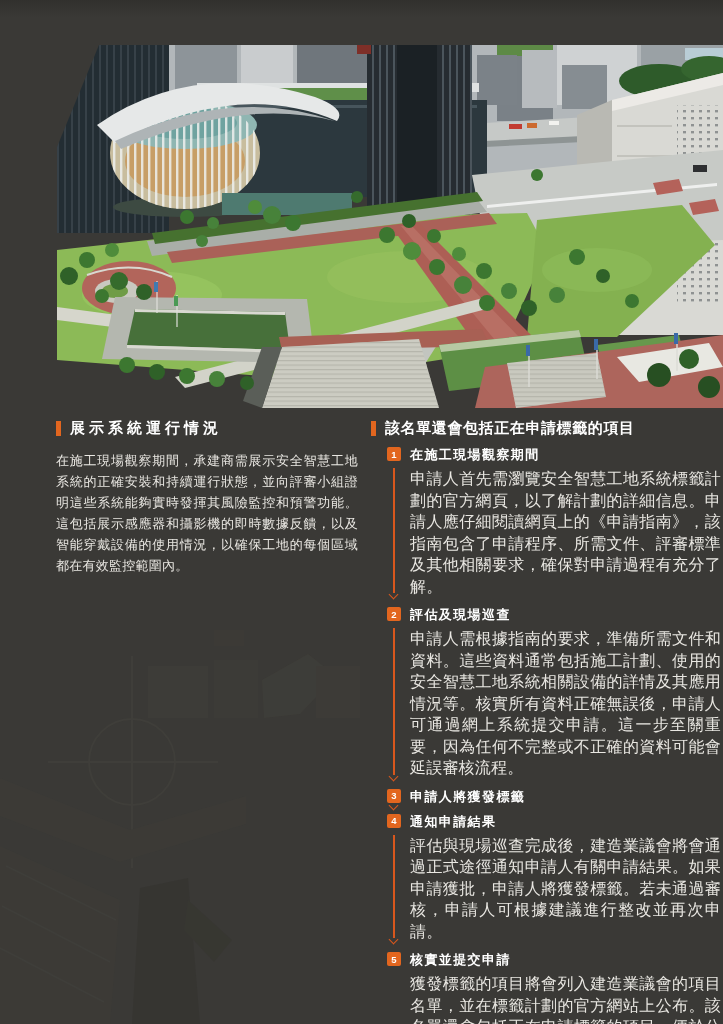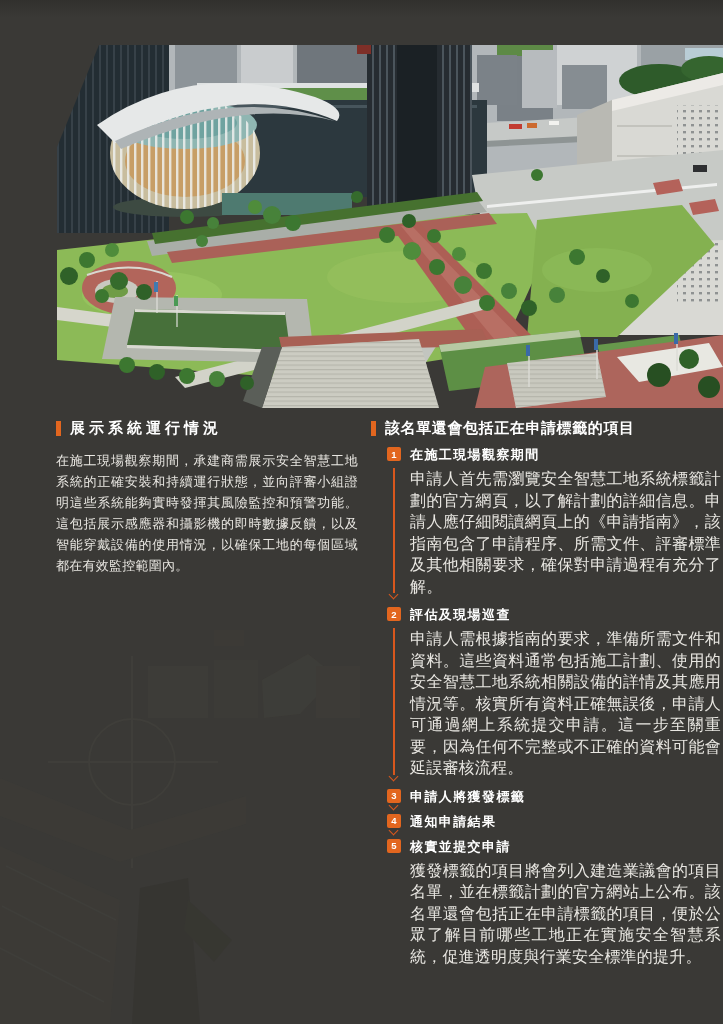--- a/index.html
+++ b/index.html
@@ -321,20 +321,21 @@
       <h3 class="step-title">申請人將獲發標籤</h3>
     </div>
 
     <div class="step">
       <span class="step-num">4</span>
       <span class="arrow">
           <span class="shaft"></span>
           <span class="head"></span>
         </span>
       <h3 class="step-title">通知申請結果</h3>
+      <p class="step-body">評估與現場巡查完成後，建造業議會將會通過正式途徑通知申請人有關申請結果。如果申請獲批，申請人將獲發標籤。若未通過審核，申請人可根據建議進行整改並再次申請。</p>
     </div>
 
     <div class="step">
       <span class="step-num">5</span>
       <h3 class="step-title">核實並提交申請</h3>
       <p class="step-body">獲發標籤的項目將會列入建造業議會的項目名單，並在標籤計劃的官方網站上公布。該名單還會包括正在申請標籤的項目，便於公眾了解目前哪些工地正在實施安全智慧系統，促進透明度與行業安全標準的提升。</p>
     </div>
   </section>
 
 </div>

